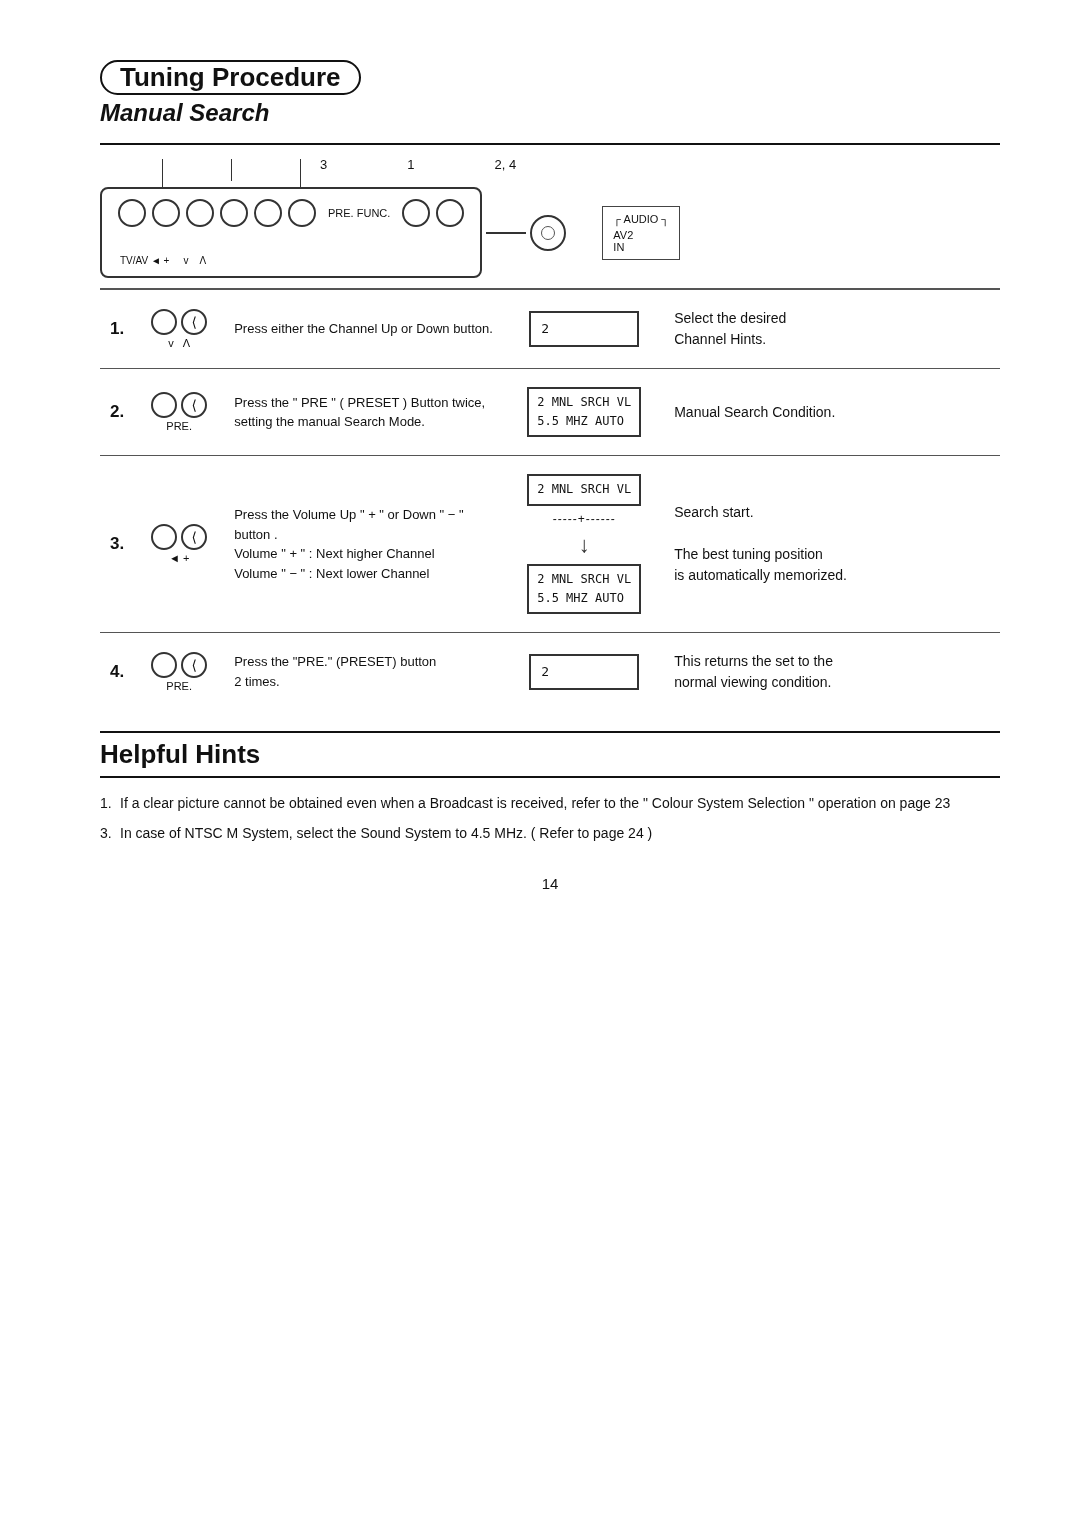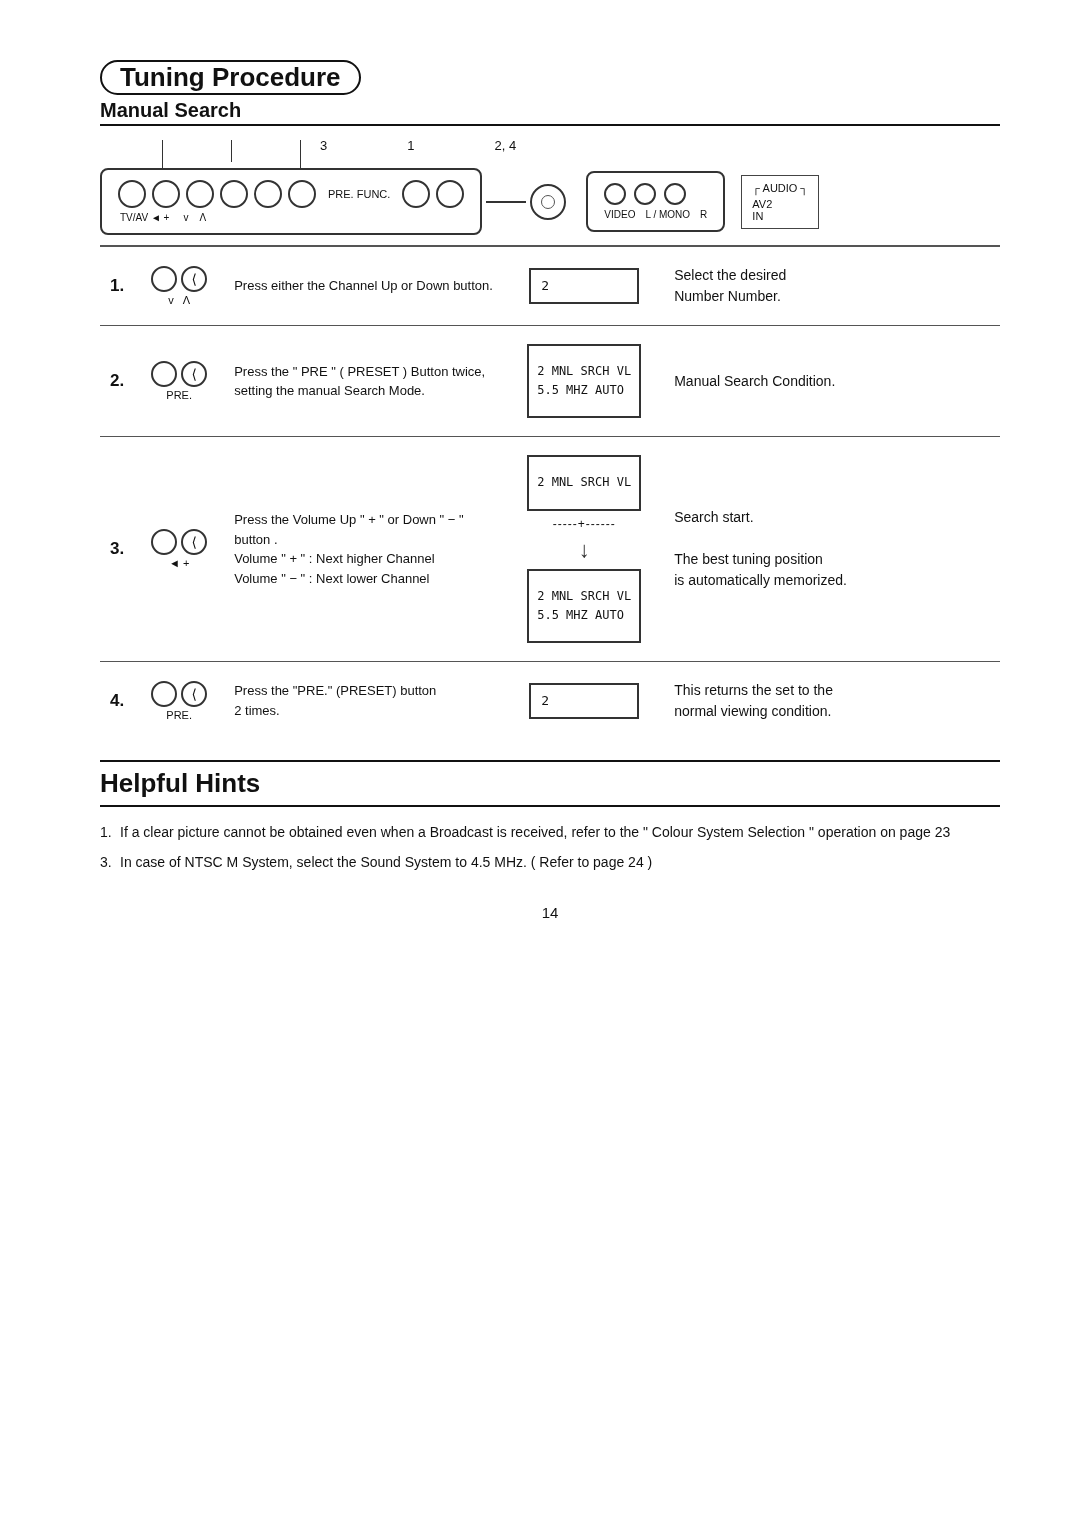--- a/index.html
+++ b/index.html
@@ -17,23 +17,24 @@
       display: inline-block;
       border: 2px solid #111;
       border-radius: 20px;
       padding: 0 18px;
       font-size: 26px;
       font-weight: bold;
       margin-bottom: 4px;
     }
 
     .manual-search {
-      font-size: 20px;
+      font-size: 24px;
       font-weight: bold;
-      margin-bottom: 2px;
+      margin-bottom: 16px;
+      font-style: italic;
     }
 
     .top-hr {
       border: none;
       border-top: 2px solid #111;
       margin-bottom: 10px;
     }
 
     .btn-circle {
       width: 28px; height: 28px;
@@ -99,21 +100,21 @@
       font-size: 13px;
       padding: 6px 10px;
       min-width: 110px;
       display: inline-block;
       text-align: left;
       line-height: 1.6;
     }
 
     .lcd-small {
       font-size: 12px;
-      padding: 16px 8px;
+      padding: 4px 8px;
     }
 
     .mini-circle {
       width: 26px; height: 26px;
       border: 2px solid #333;
       border-radius: 50%;
       display: inline-flex;
       align-items: center;
       justify-content: center;
       font-size: 10px;
@@ -197,21 +198,21 @@
 
   <div style="position:relative; padding-top:30px;">
     <div style="position:absolute; top:0; left:220px; font-size:13px; display:flex; gap:80px;">
       <span>3</span>
       <span>1</span>
       <span>2, 4</span>
     </div>
 
     <div style="display:flex; align-items:center; gap:0;">
 
-      <div style="border:2px solid #333; border-radius:8px; padding:10px 16px; display:flex; flex-direction:column; position:relative;">
+      <div style="border:2px solid #333; border-radius:8px; padding:10px 16px; display:flex; flex-direction:column; position:relative;gap:24px;">
 
         <div style="position:absolute; top:-30px; left:60px; display:flex; gap:68px; pointer-events:none;">
           <div style="width:1px; height:30px; background:#333;"></div>
           <div style="width:1px; height:22px; background:#333;"></div>
           <div style="width:1px; height:30px; background:#333;"></div>
         </div>
         <div style="display:flex; align-items:center; gap:6px;">
           <div class="btn-circle"></div>
           <div class="btn-circle"></div>
           <div class="btn-circle"></div>
@@ -229,32 +230,20 @@
       </div>
 
       <div style="width:40px; height:2px; background:#333; margin:0 4px;"></div>
 
       <div style="display:flex; flex-direction:column; align-items:center; margin-right:20px;">
         <div style="width:36px; height:36px; border:2px solid #333; border-radius:50%; display:flex; align-items:center; justify-content:center;">
           <div style="width:14px; height:14px; border:1.5px solid #555; border-radius:50%;"></div>
         </div>
       </div>
 
-      <div style="border:2px solid #333; border-radius:8px; padding:10px 16px; display:flex; flex-direction:column;">
-        <div style="display:flex; align-items:center; gap:8px;">
-          <div class="btn-circle btn-small"></div>
-          <div class="btn-circle btn-small"></div>
-          <div class="btn-circle btn-small"></div>
-        </div>
-        <div style="display:flex; gap:10px; font-size:10px; margin-top:4px;">
-          <span>VIDEO</span>
-          <span>L / MONO</span>
-          <span>R</span>
-        </div>
-      </div>
 
       <div style="border:1.5px solid #444; padding:6px 10px; font-size:11px; margin-left:16px;">
         <div style="margin-bottom:4px;">┌ AUDIO ┐</div>
         <div>AV2</div>
         <div>IN</div>
       </div>
     </div>
   </div>
 </div>
 
@@ -279,21 +268,21 @@
         </div>
       </td>
       <td class="step-desc">Press either the Channel Up or Down button.</td>
       <td class="step-display">
         <div class="lcd-box">
           <span>2</span>
         </div>
       </td>
       <td class="step-result">
         <span style="white-space:pre-line;">Select the desired
-Number Number.</span>
+Channel Hints.</span>
       </td>
     </tr>
 
     <tr>
       <td class="step-num">2.</td>
       <td class="step-icon">
         <div class="step-icon-inner">
           <div style="display:flex; align-items:center; gap:4px;">
             <div class="mini-circle"></div>
             <div class="mini-circle">

